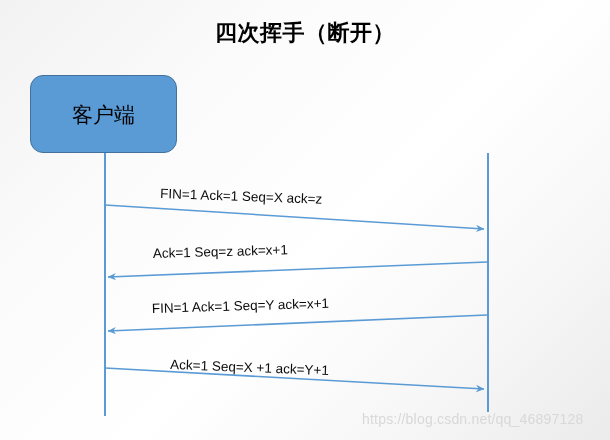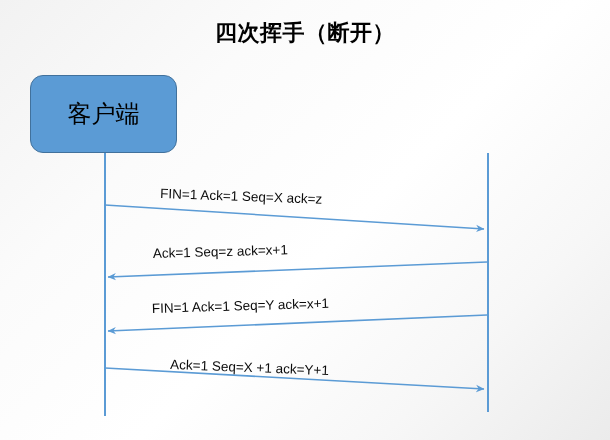--- a/index.html
+++ b/index.html
@@ -33,21 +33,21 @@
   }
   .node-box {
     position: absolute;
     box-sizing: border-box;
     background: #5b9bd5;
     border: 1px solid #41719c;
     border-radius: 13px;
     display: flex;
     align-items: center;
     justify-content: center;
-    font-size: 24px;
+    font-size: 21px;
     color: #000000;
     line-height: 1;
   }
   #client-box {
     left: 30px;
     top: 75px;
     width: 147px;
     height: 78px;
   }
   #server-box {
@@ -132,14 +132,15 @@
     <line x1="487" y1="315" x2="108" y2="331" stroke="#5b9bd5" stroke-width="1.6" marker-end="url(#arrow-left)"></line>
 
     <line x1="105" y1="368" x2="484" y2="389" stroke="#5b9bd5" stroke-width="1.6" marker-end="url(#arrow-right)"></line>
   </svg>
 
   <div class="msg-label" id="msg-label-1">FIN=1  Ack=1  Seq=X  ack=z</div>
   <div class="msg-label" id="msg-label-2">Ack=1  Seq=z  ack=x+1</div>
   <div class="msg-label" id="msg-label-3">FIN=1  Ack=1  Seq=Y  ack=x+1</div>
   <div class="msg-label" id="msg-label-4">Ack=1  Seq=X +1  ack=Y+1</div>
 
+  <div id="watermark">https://blog.csdn.net/qq_46897128</div>
 
 </div>
 
 </body></html>

